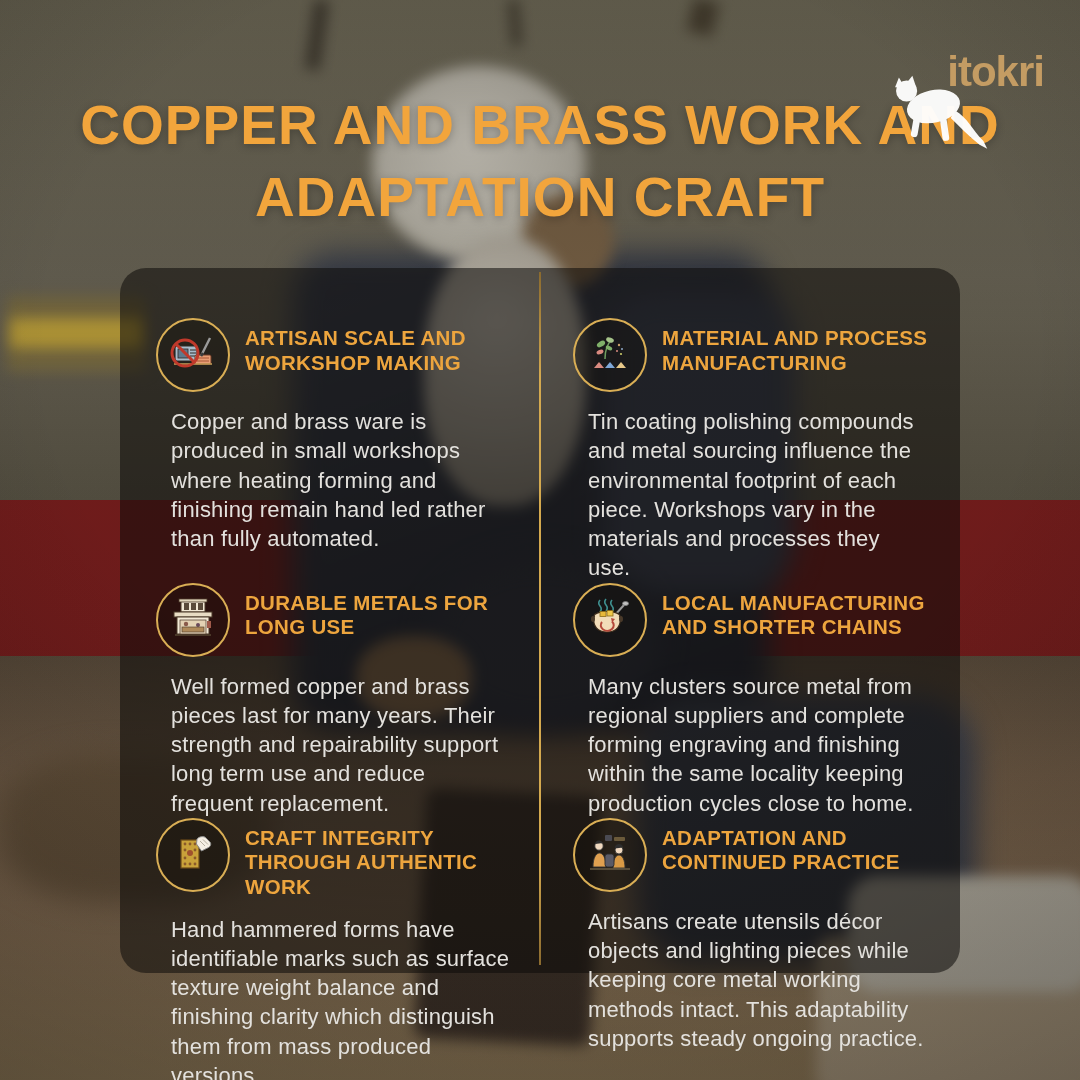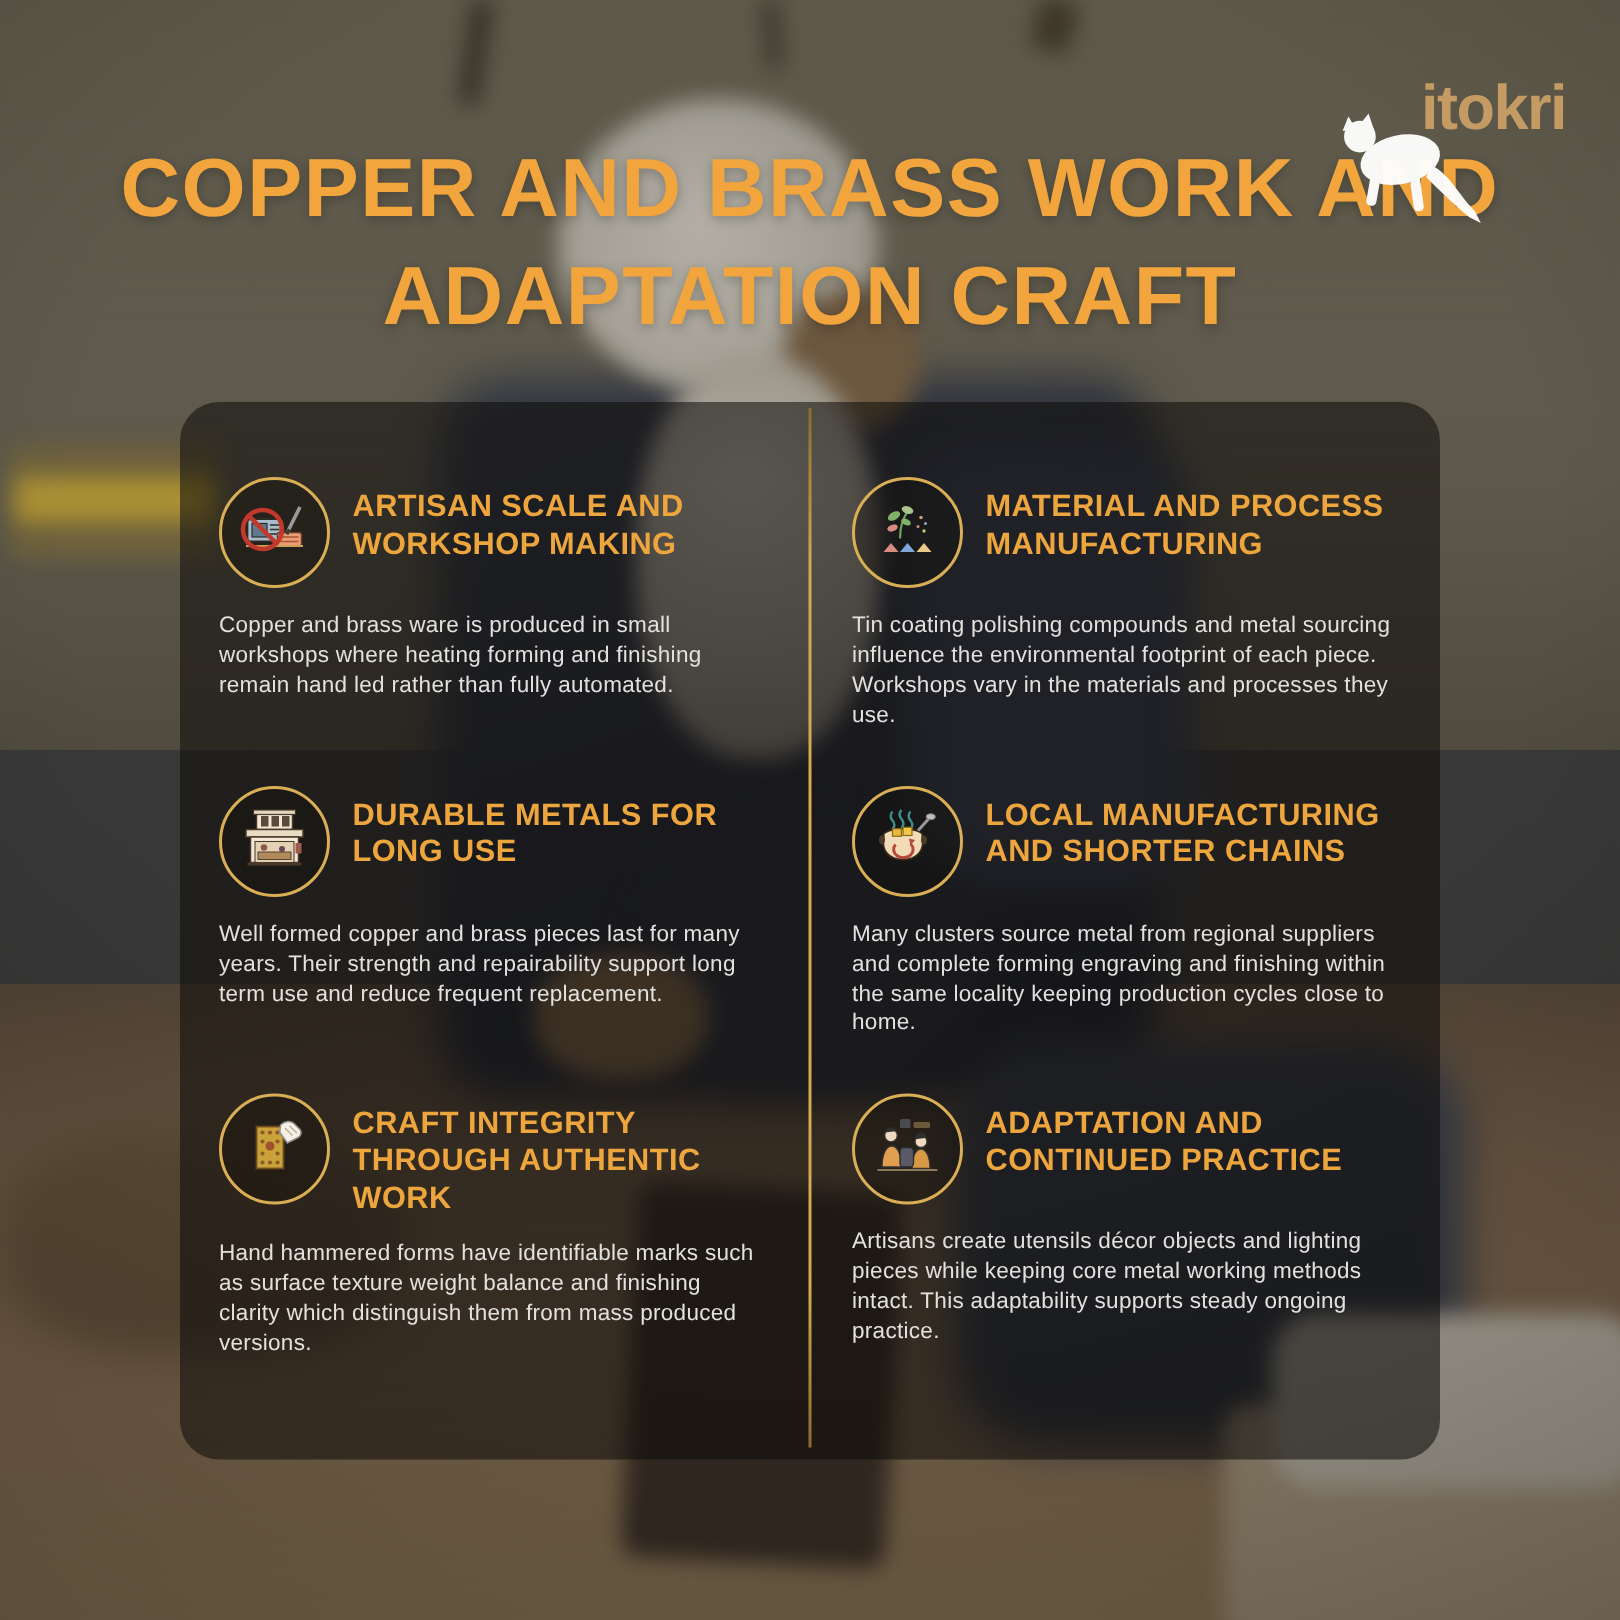--- a/index.html
+++ b/index.html
@@ -1,17 +1,17 @@
 <!DOCTYPE html>
 <html><head>
 <meta charset="utf-8">
 <style>
   html,body{margin:0;padding:0;background:#222;}
   .canvas{position:relative;width:1080px;height:1080px;overflow:hidden;
-    font-family:"Liberation Sans",sans-serif;background:#404040;}
+    font-family:"Liberation Sans",sans-serif;background:#7f1d1d;}
 
   
   .photo{position:absolute;inset:0;z-index:0;}
   .photo div{position:absolute;}
   .soft{filter:blur(7px);}
   .softer{filter:blur(14px);}
   .wall{left:0;top:0;right:0;height:500px;
     background:linear-gradient(180deg,#78735f 0%,#6c6758 55%,#5b5647 100%);}
   .stick1{left:310px;top:0;width:14px;height:70px;background:#3e392e;transform:rotate(8deg);}
   .stick2{left:510px;top:0;width:10px;height:46px;background:#433d30;transform:rotate(-5deg);}
@@ -51,31 +51,31 @@
   .title{position:absolute;top:90px;left:70px;right:70px;z-index:4;text-align:center;
     color:#F2A53C;font-size:55px;font-weight:700;letter-spacing:1px;line-height:1.3;
     text-shadow:0 2px 8px rgba(0,0,0,0.25);}
 
   
   .panel{position:absolute;left:120px;top:268px;width:840px;height:705px;z-index:3;
     background:rgba(13,11,9,0.55);border-radius:26px;}
   .divider{position:absolute;left:50%;top:4px;bottom:8px;width:2px;margin-left:-1px;
     background:linear-gradient(180deg,#8a6a2f 0%,#d4a94f 15%,#d4a94f 85%,#8a6a2f 100%);}
   .grid{position:absolute;inset:0;display:grid;grid-template-columns:1fr 1fr;
-    column-gap:62px;padding:50px 32px 38px 26px;box-sizing:border-box;
+    column-gap:62px;padding:50px 32px 38px 36px;box-sizing:border-box;
     grid-auto-rows:1fr;}
   .cell-head{display:flex;align-items:flex-start;gap:15px;}
   .icon-circle{flex:0 0 auto;width:74px;height:74px;border:2px solid #d9ae55;border-radius:50%;
     background:rgba(18,14,10,0.35);display:flex;align-items:center;justify-content:center;
     box-sizing:border-box;}
   .icon-circle svg{width:48px;height:48px;}
   .cell-heading{color:#EDA53E;font-size:20.5px;font-weight:800;letter-spacing:0.3px;
     line-height:1.2;padding-top:8px;}
-  .cell-body{margin-top:15px;color:#E3E1DD;font-size:15px;line-height:1.33;
-    letter-spacing:0.2px;max-width:372px;}
+  .cell-body{margin-top:15px;color:#E3E1DD;font-size:22px;line-height:1.33;
+    letter-spacing:0.2px;max-width:372px;margin-left:15px;}
 </style>
 </head>
 <body>
 
 <div class="canvas">
 
   <div class="photo">
     <div class="wall"></div>
     <div class="stick1 soft"></div>
     <div class="stick2 soft"></div>

